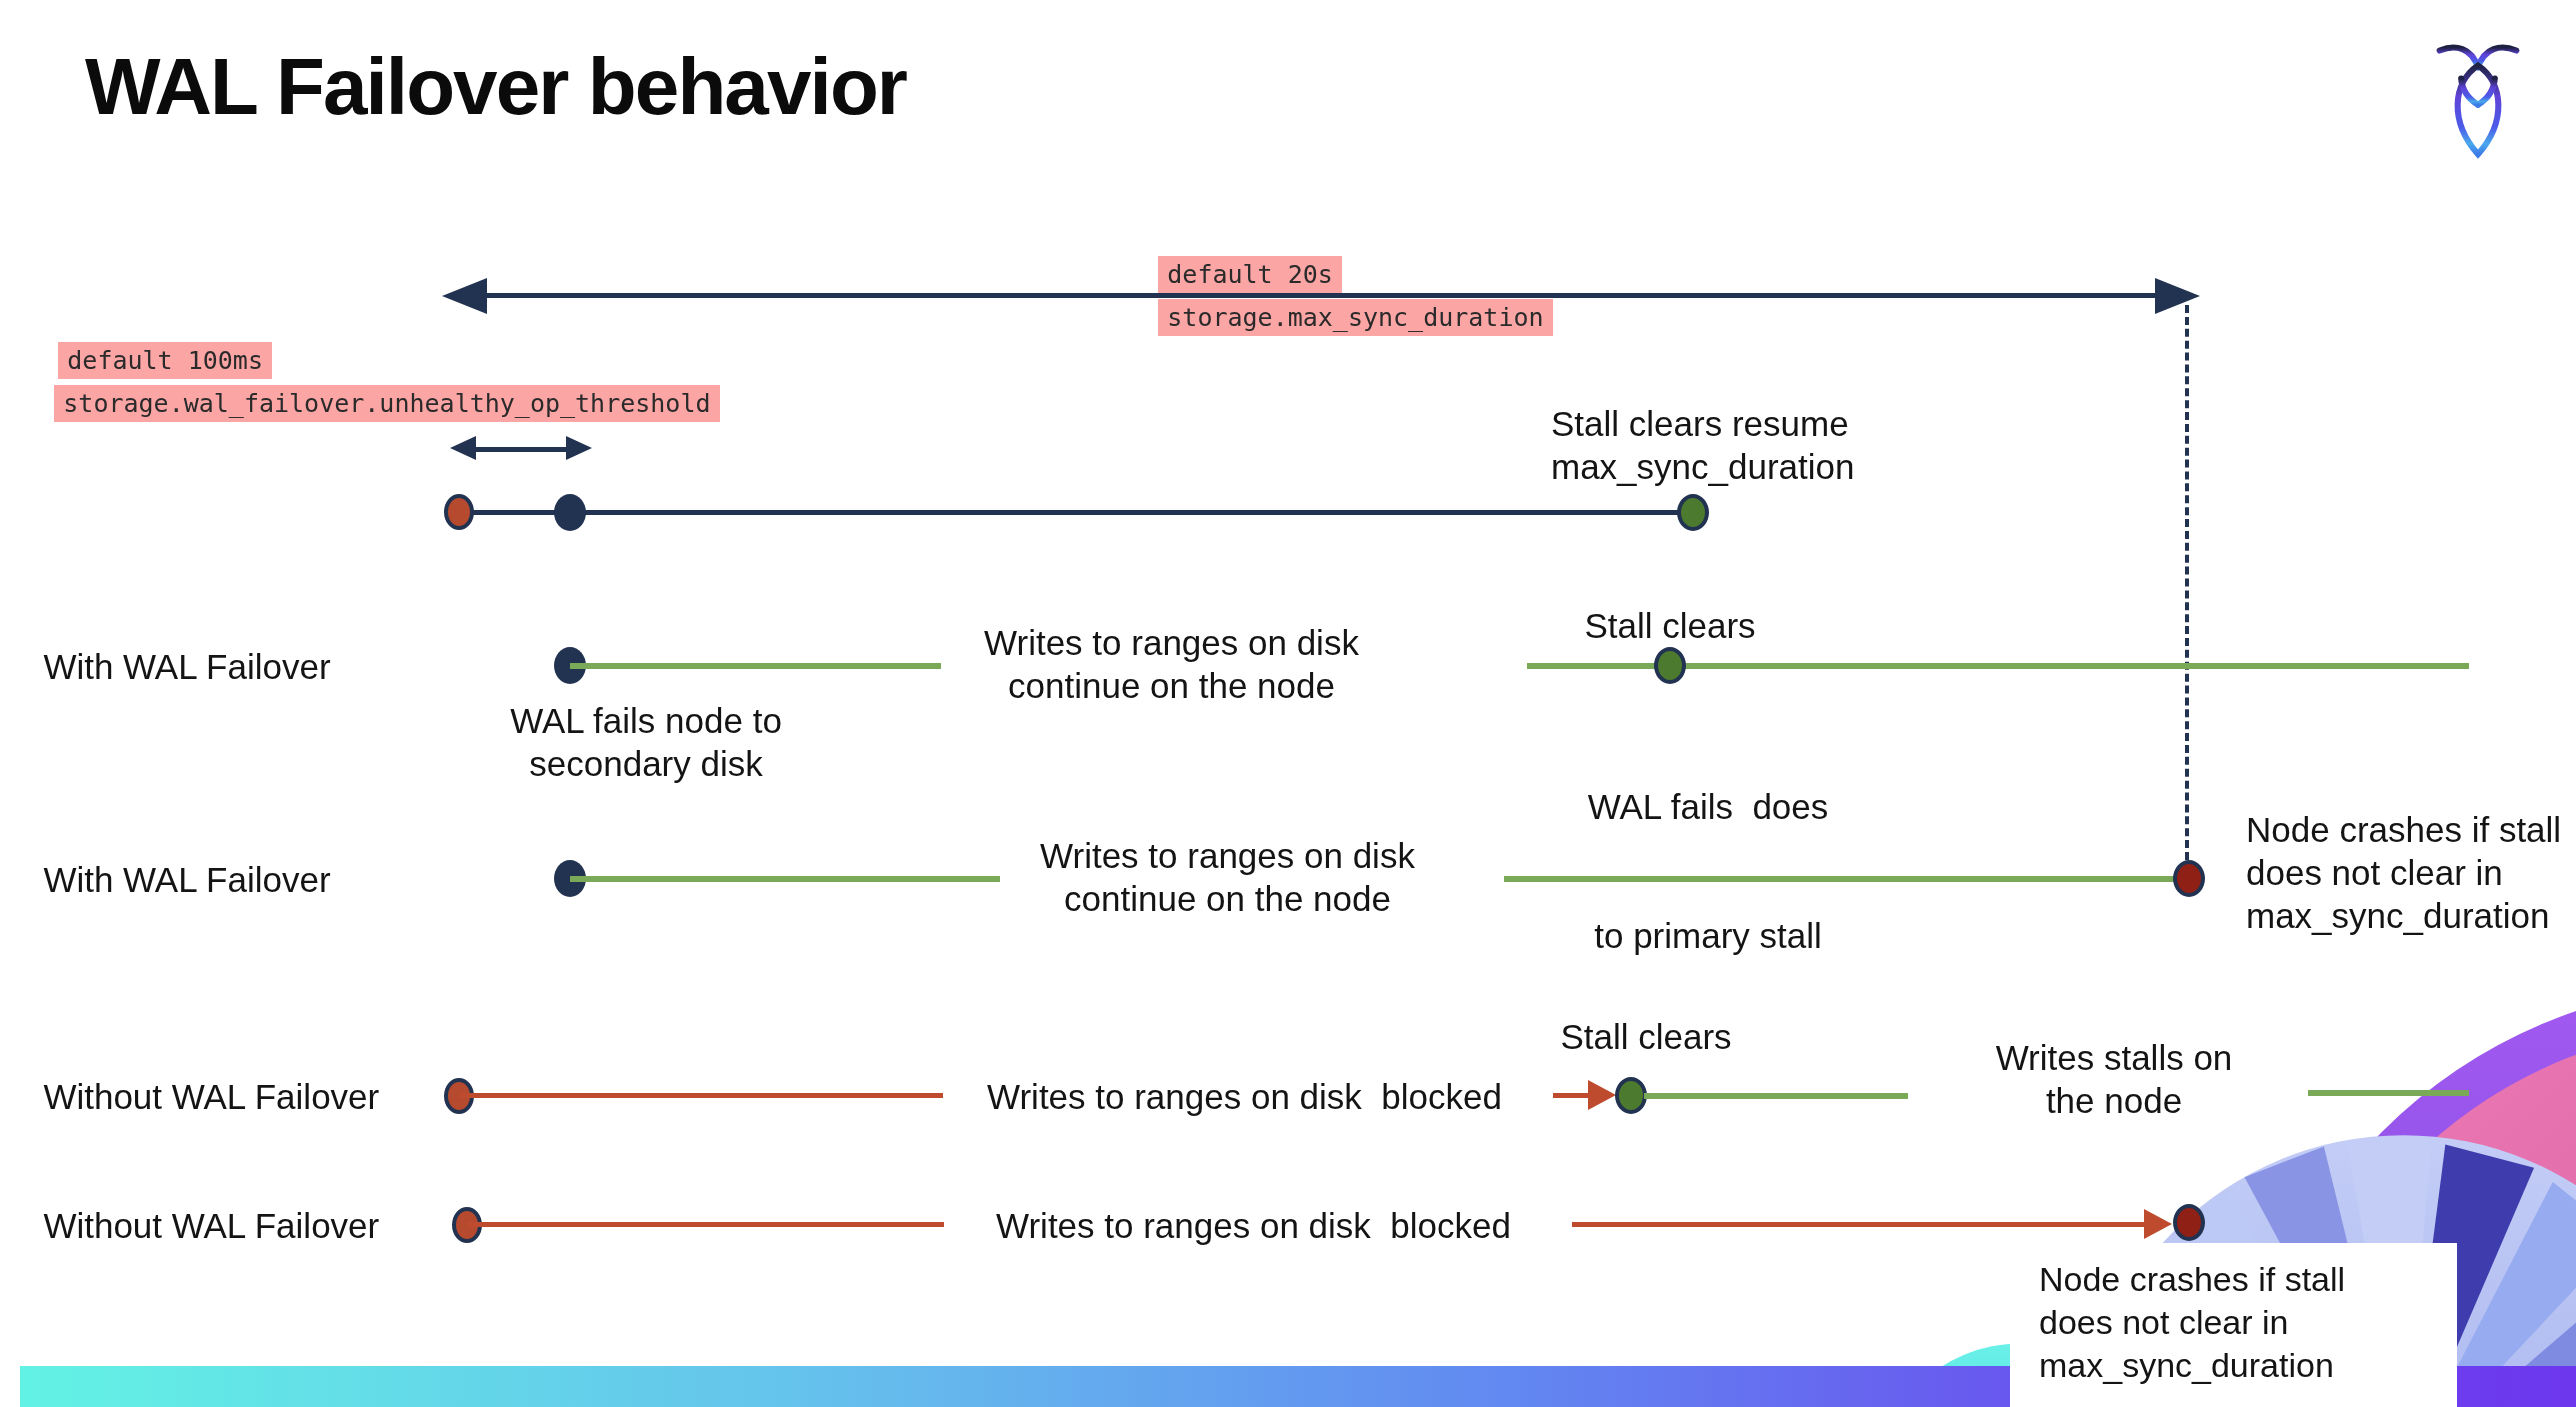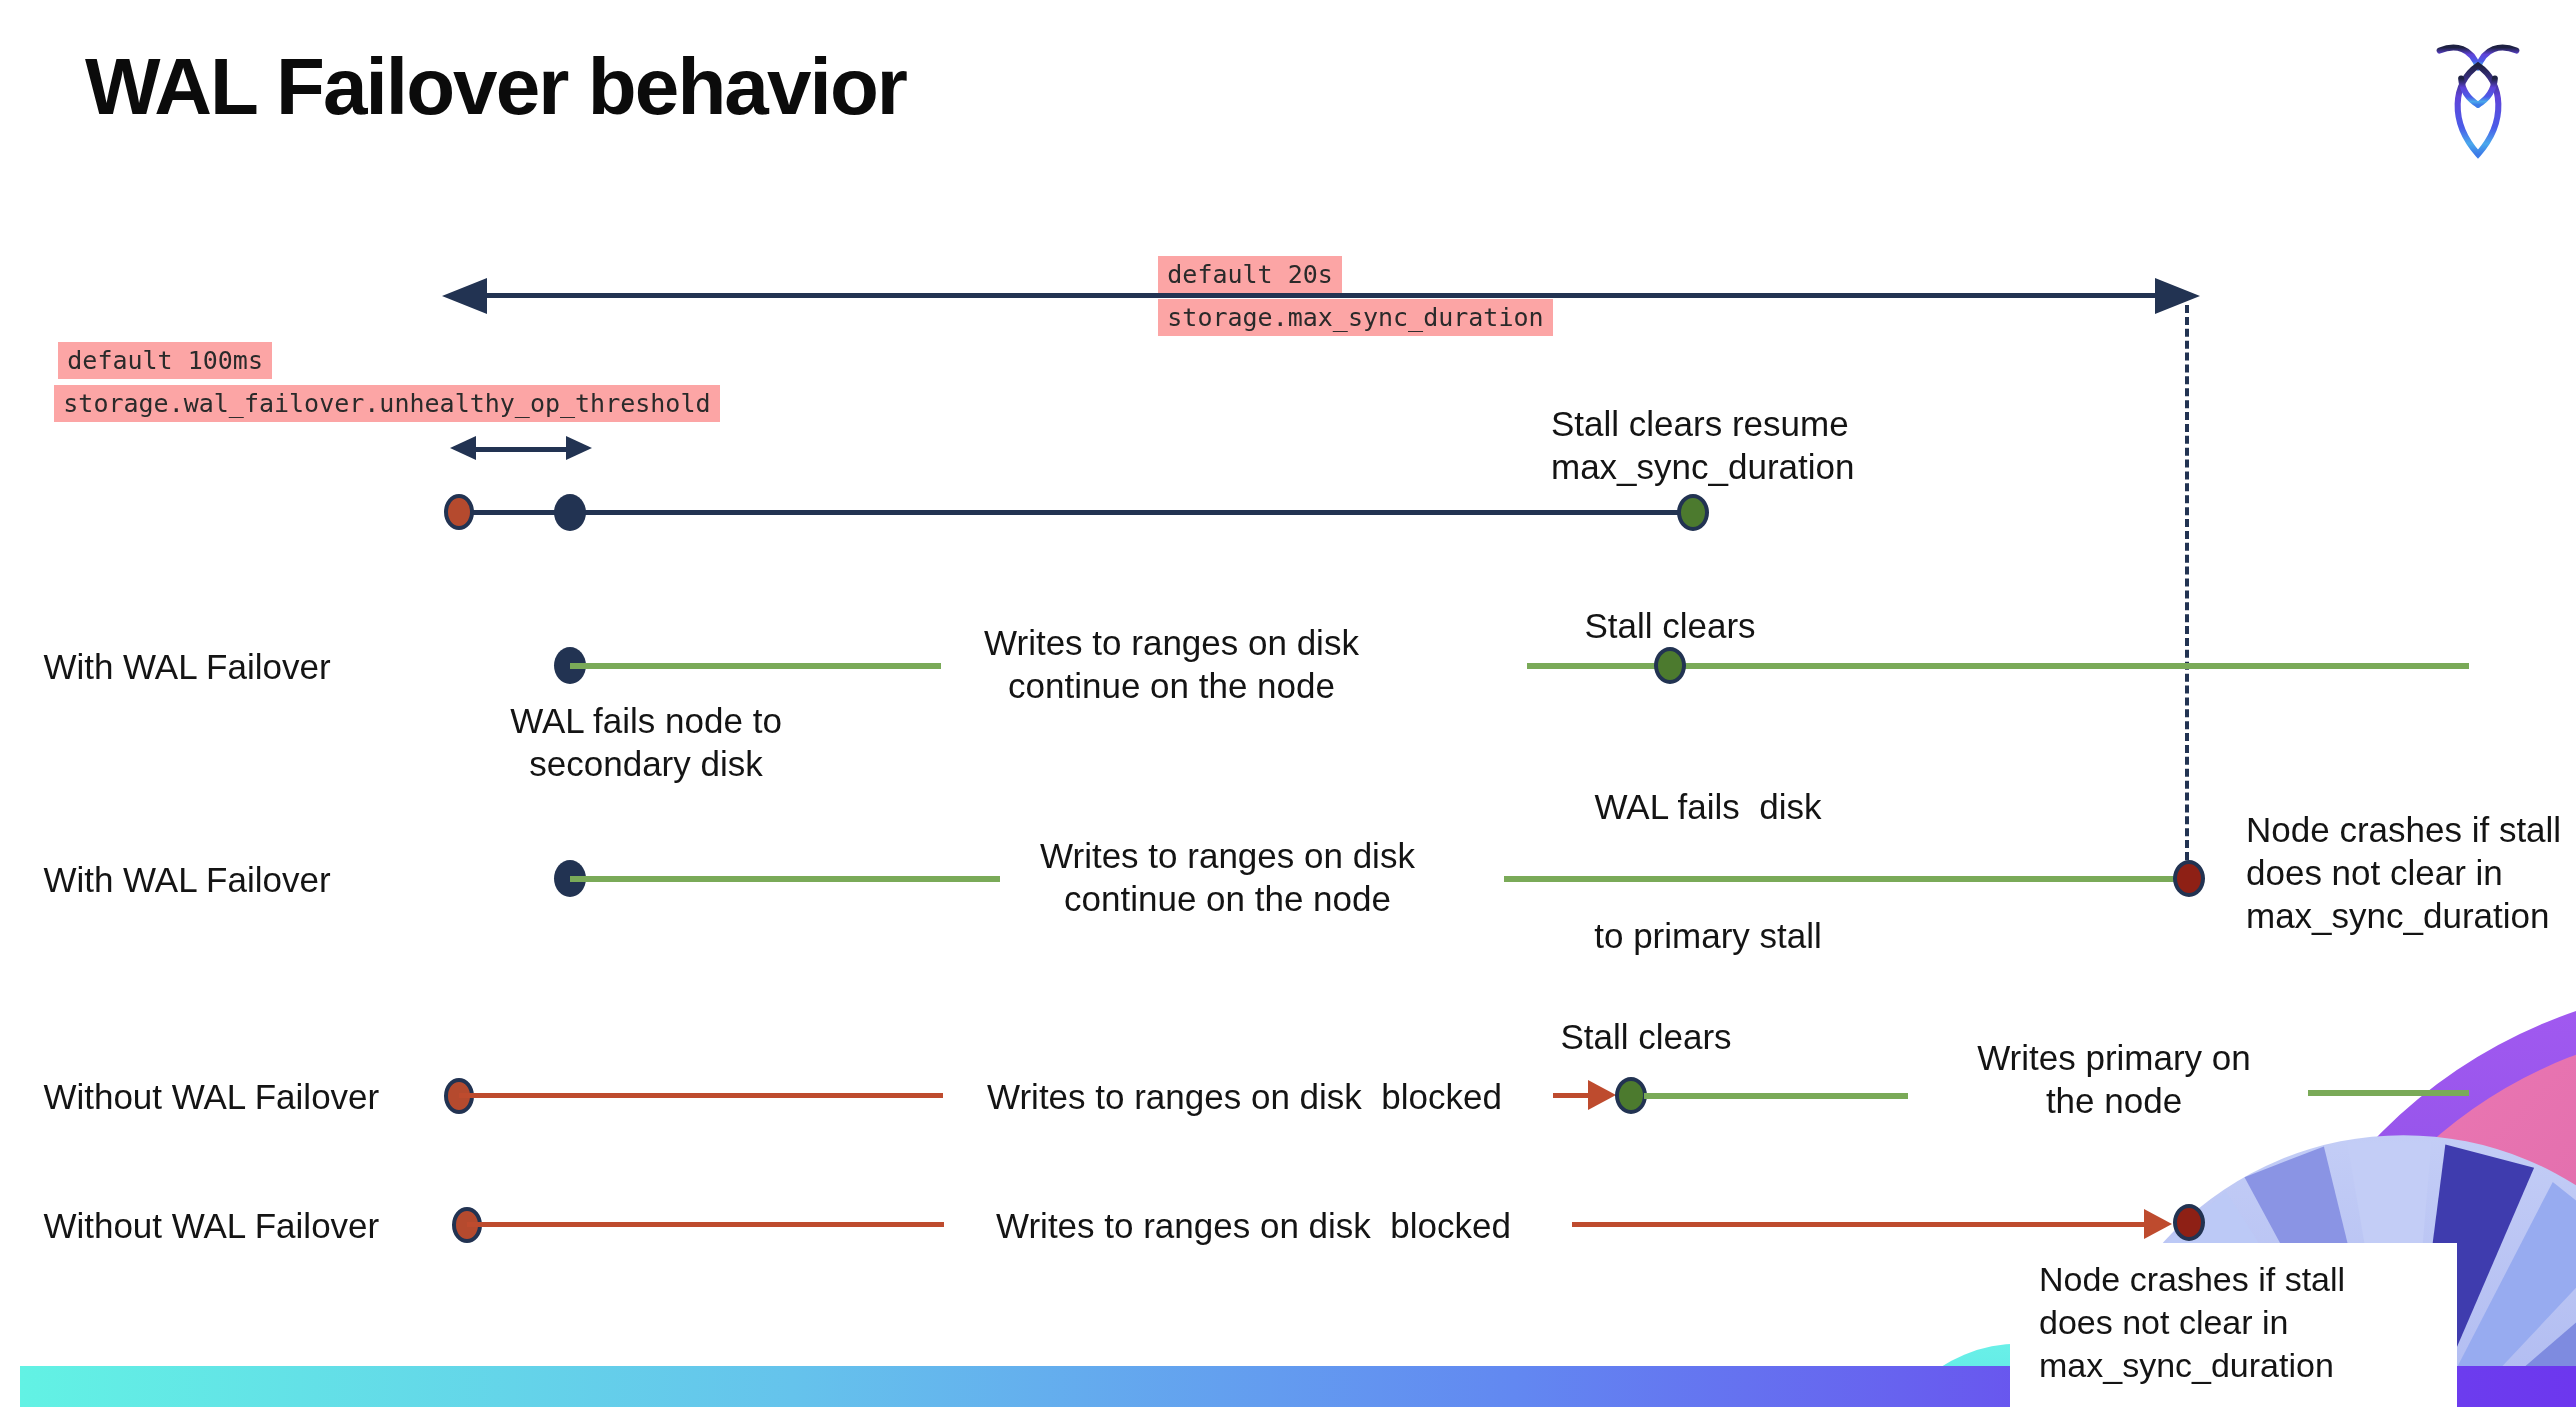--- a/index.html
+++ b/index.html
@@ -155,21 +155,21 @@
     <div>continue on the node</div>
   </div>
   <div class="abs z4 gline" style="left:1507px; top:663px; width:942px;"></div>
   <div class="abs z4 dot dot-green" style="left:1634px; top:647px;"></div>
   <div class="abs z4 txt ctr" style="left:1510px; top:604px; width:280px;">Stall clears</div>
   <div class="abs z4 txt ctr" style="left:439px; top:699px; width:374px;">
     <div>WAL fails node to</div>
     <div>secondary disk</div>
   </div>
   <div class="abs z4 txt ctr pre" style="left:1501px; top:699px; width:374px;">
-    <div>WAL fails  disk</div>
+    <div>WAL fails  does</div>
     <div>to primary stall</div>
   </div>
 
   <div class="abs z4 txt" style="left:23.4px; top:858px;">With WAL Failover</div>
   <div class="abs z4 dot dot-navy" style="left:534px; top:860px;"></div>
   <div class="abs z4 gline" style="left:550px; top:876px; width:430px;"></div>
   <div class="abs z4 txt ctr" style="left:927px; top:834px; width:561px;">
     <div>Writes to ranges on disk</div>
     <div>continue on the node</div>
   </div>
@@ -184,21 +184,21 @@
   <div class="abs z4 txt" style="left:23.4px; top:1075px;">Without WAL Failover</div>
   <div class="abs z4 dot dot-red" style="left:424px; top:1078px;"></div>
   <div class="abs z4 rline" style="left:439px; top:1093px; width:484px;"></div>
   <div class="abs z4 txt ctr pre" style="left:944px; top:1075px; width:561px;">Writes to ranges on disk  blocked</div>
   <div class="abs z4 rline" style="left:1533px; top:1093px; width:49px;"></div>
   <div class="abs z4 ah ah-r-red" style="left:1568px; top:1080px;"></div>
   <div class="abs z4 dot dot-green" style="left:1595px; top:1077px;"></div>
   <div class="abs z4 txt ctr" style="left:1486px; top:1015px; width:280px;">Stall clears</div>
   <div class="abs z4 gline" style="left:1624px; top:1093px; width:264px;"></div>
   <div class="abs z4 txt ctr" style="left:1907px; top:1036px; width:374px;">
-    <div>Writes primary on</div>
+    <div>Writes stalls on</div>
     <div>the node</div>
   </div>
   <div class="abs z4 gline" style="left:2288px; top:1090px; width:161px;"></div>
 
   <div class="abs z4 txt" style="left:23.4px; top:1204px;">Without WAL Failover</div>
   <div class="abs z4 dot dot-red" style="left:432px; top:1207px;"></div>
   <div class="abs z4 rline" style="left:447px; top:1222px; width:477px;"></div>
   <div class="abs z4 txt ctr pre" style="left:953px; top:1204px; width:561px;">Writes to ranges on disk  blocked</div>
   <div class="abs z4 rline" style="left:1552px; top:1222px; width:572px;"></div>
   <div class="abs z4 ah ah-r-red" style="left:2124px; top:1209px;"></div>

